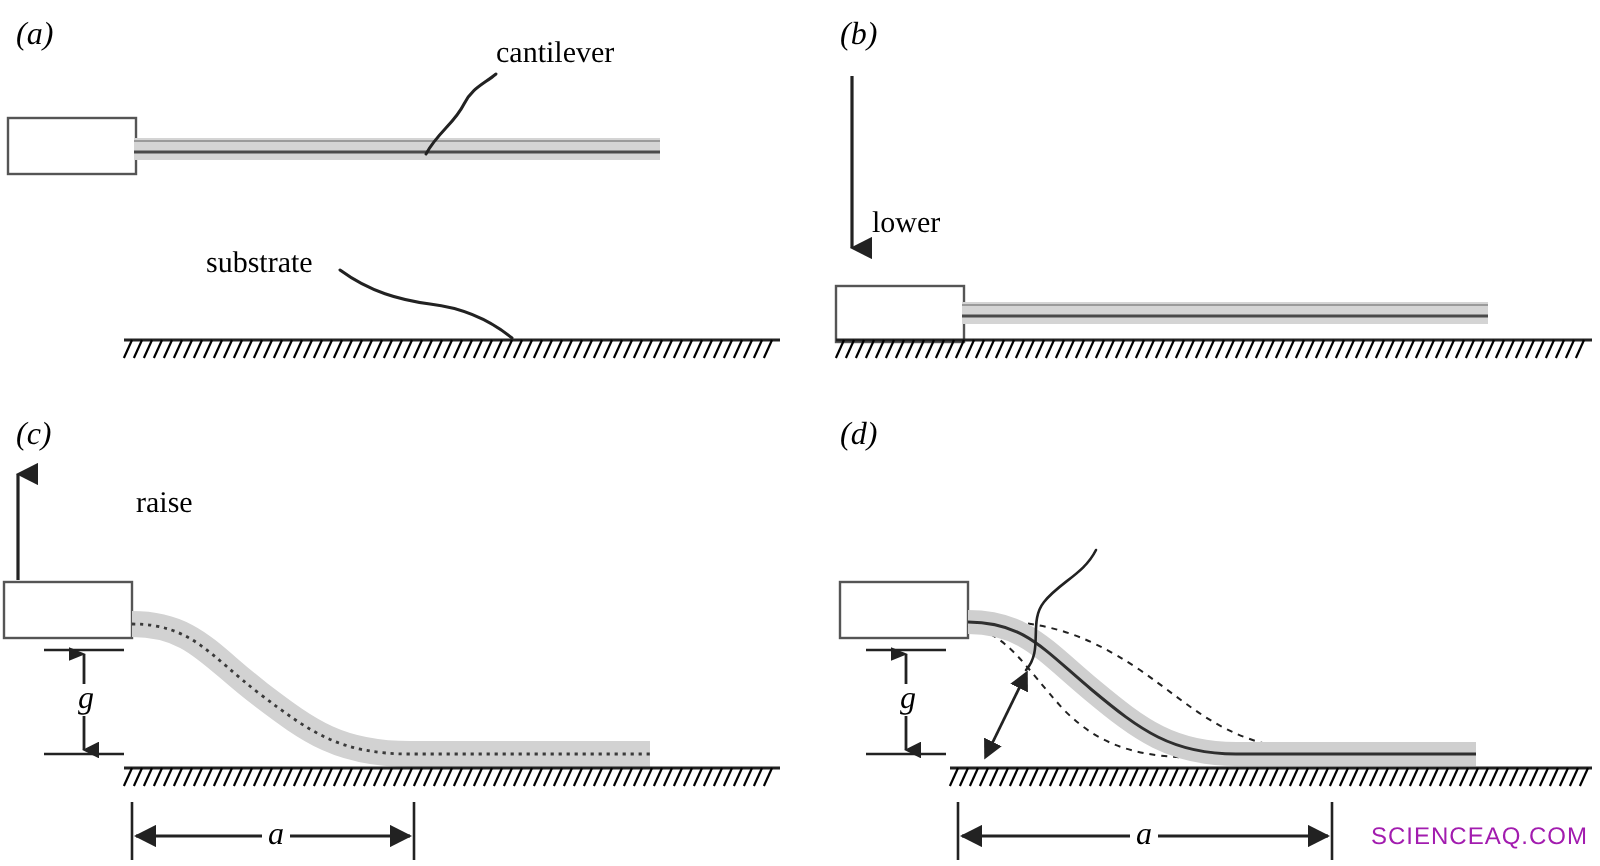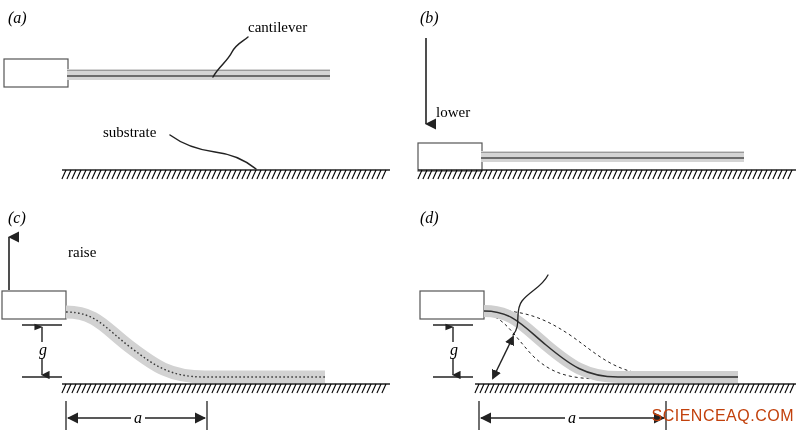--- a/index.html
+++ b/index.html
@@ -53,23 +53,23 @@
     font-size: 16px;
     font-family: "Liberation Serif", "DejaVu Serif", serif;
     line-height: 1;
     white-space: nowrap;
   }
   .watermark {
     position: absolute;
     right: 6px;
     bottom: 8px;
     font-family: "Liberation Sans", sans-serif;
-    font-size: 16px;
+    font-size: 12px;
     letter-spacing: 0.5px;
-    color: #c2410c;
+    color: #a21caf;
     white-space: nowrap;
   }
   svg { display: block; overflow: visible; }
   .svg-layer {
     position: absolute;
     left: 0; top: 0;
   }
 </style>
 </head>
 <body>

